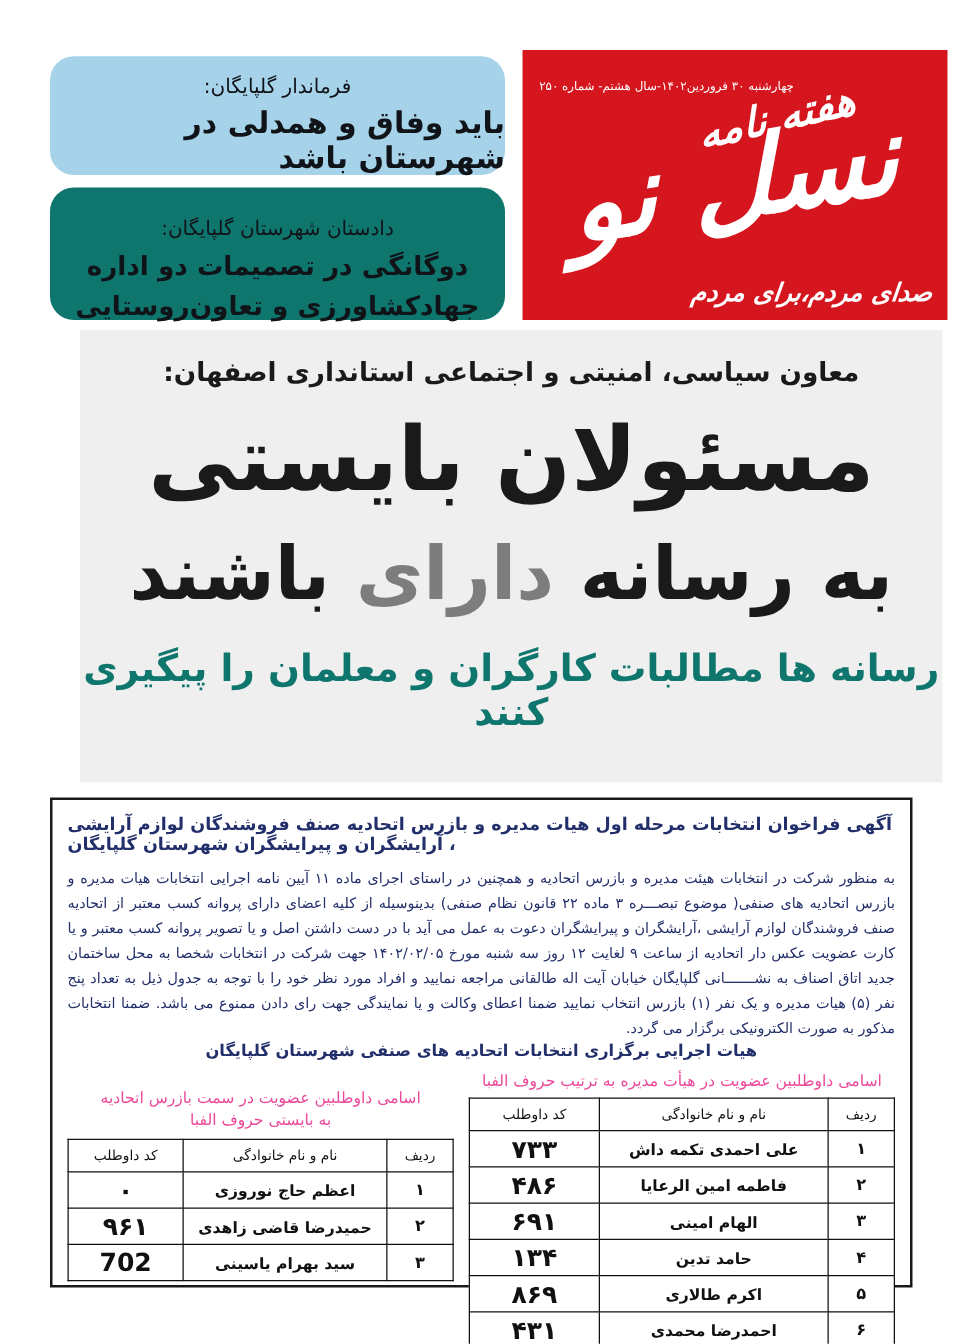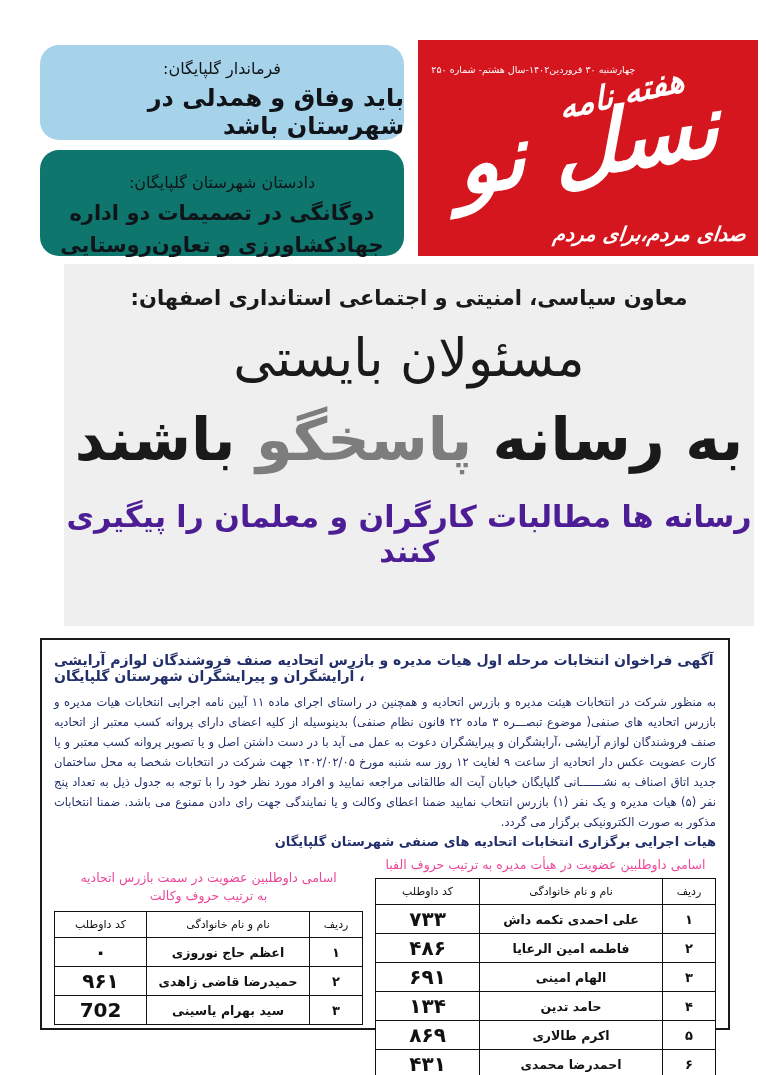--- a/index.html
+++ b/index.html
@@ -46,45 +46,45 @@
 
   
   .main-story{
     left:40px;top:264px;width:690px;height:362px;
     background:#efefef;text-align:center;color:#1a1a1a;box-sizing:border-box;
     padding-top:22px;
     margin-left:24px;
   }
   .main-story .kicker{font-size:21px;font-weight:bold;margin:0;}
   .main-story .headline-1{
-    font-size:52px;font-weight:normal;line-height:1.0;margin:22px 0 0 0;
+    font-size:71px;font-weight:bold;line-height:1.0;margin:22px 0 0 0;
     letter-spacing:1px;
   }
   .main-story .headline-2{
     font-size:59px;font-weight:bold;line-height:1.0;margin:26px 0 0 0;
   }
   .main-story .headline-2 .hl-gray{color:#7d7d7d;}
   .main-story .subheadline{
-    font-size:30px;font-weight:bold;color:#4c1d95;margin:30px 0 0 0;
+    font-size:30px;font-weight:bold;color:#0f766e;margin:30px 0 0 0;
   }
 
   
   .announcement{
     left:40px;top:638px;width:690px;height:392px;
     background:#ffffff;border:2px solid #1a1a1a;box-sizing:border-box;
     color:#232f6a;padding:10px 12px 6px 12px;
   }
   .announcement .ann-title{
     font-size:14px;font-weight:bold;text-align:left;margin:2px 0 8px 0;
   }
   .announcement .ann-body{
     font-size:11.5px;line-height:20px;text-align:justify;margin:0;
   }
   .announcement .ann-signature{
-    font-size:13px;font-weight:bold;text-align:right;margin:2px 0 0 0;
+    font-size:13px;font-weight:bold;text-align:center;margin:2px 0 0 0;
   }
 
   .tables-row{display:flex;align-items:flex-start;gap:12px;margin-top:8px;}
   .table-block{box-sizing:border-box;color:#111;}
   .tb-board{width:342px;}
   .tb-inspector{width:310px;margin-top:12px;}
   .table-title{font-size:12.5px;text-align:center;margin:0 0 6px 0;color:#ec4899;}
   .table-title.two-line{line-height:1.45;text-align:center;}
   table.cand{
     width:100%;border-collapse:collapse;background:#fff;
@@ -117,21 +117,21 @@
 </section>
 
 <section class="abs teaser teaser-pink">
   <p class="kicker">دادستان شهرستان گلپایگان:</p>
   <p class="headline"><span>دوگانگی در تصمیمات دو اداره</span><br><span>جهادکشاورزی و تعاون‌روستایی وجود نداشته‌باشد</span></p>
 </section>
 
 <section class="abs main-story">
   <p class="kicker">معاون سیاسی، امنیتی و اجتماعی استانداری اصفهان:</p>
   <p class="headline-1">مسئولان بایستی</p>
-  <p class="headline-2"><span>به رسانه </span><span class="hl-gray">پاسخگو</span><span> باشند</span></p>
+  <p class="headline-2"><span>به رسانه </span><span class="hl-gray">دارای</span><span> باشند</span></p>
   <p class="subheadline">رسانه ها مطالبات کارگران و معلمان را پیگیری کنند</p>
 </section>
 
 <section class="abs announcement">
   <h2 class="ann-title">آگهی فراخوان انتخابات مرحله اول هیات مدیره و بازرس اتحادیه صنف فروشندگان لوازم آرایشی ، آرایشگران و پیرایشگران شهرستان گلپایگان</h2>
   <p class="ann-body">به منظور شرکت در انتخابات هیئت مدیره و بازرس اتحادیه و همچنین در راستای اجرای ماده ۱۱ آیین نامه اجرایی انتخابات هیات مدیره و بازرس اتحادیه های صنفی( موضوع تبصـــره ۳ ماده ۲۲ قانون نظام صنفی) بدینوسیله از کلیه اعضای دارای پروانه کسب معتبر از اتحادیه صنف فروشندگان لوازم آرایشی ،آرایشگران و پیرایشگران دعوت به عمل می آید با در دست داشتن اصل و یا تصویر پروانه کسب معتبر و یا کارت عضویت عکس دار اتحادیه از ساعت ۹ لغایت ۱۲ روز سه شنبه مورخ ۱۴۰۲/۰۲/۰۵ جهت شرکت در انتخابات شخصا به محل ساختمان جدید اتاق اصناف به نشـــــــانی گلپایگان خیابان آیت اله طالقانی مراجعه نمایید و افراد مورد نظر خود را با توجه به جدول ذیل به تعداد پنج نفر (۵) هیات مدیره و یک نفر (۱) بازرس انتخاب نمایید ضمنا اعطای وکالت و یا نمایندگی جهت رای دادن ممنوع می باشد. ضمنا انتخابات مذکور به صورت الکترونیکی برگزار می گردد.</p>
   <p class="ann-signature">هیات اجرایی برگزاری انتخابات اتحادیه های صنفی شهرستان گلپایگان</p>
 
   <div class="tables-row">
 
@@ -184,21 +184,21 @@
           <tr>
               <td class="row-no">۷</td>
               <td class="name">فاطمه نیکخواه</td>
               <td class="code">۷۸۵</td>
             </tr>
         </tbody>
       </table>
     </div>
 
     <div class="table-block tb-inspector">
-      <p class="table-title two-line"><span>اسامی داوطلبین عضویت در سمت بازرس اتحادیه</span><br><span>به ترتیب حروف وکالت</span></p>
+      <p class="table-title two-line"><span>اسامی داوطلبین عضویت در سمت بازرس اتحادیه</span><br><span>به بایستی حروف الفبا</span></p>
       <table class="cand">
         <colgroup>
             <col class="c-no">
             <col class="c-name">
             <col class="c-code">
           </colgroup>
         <thead>
           <tr>
             <th>ردیف</th>
             <th>نام و نام خانوادگی</th>

